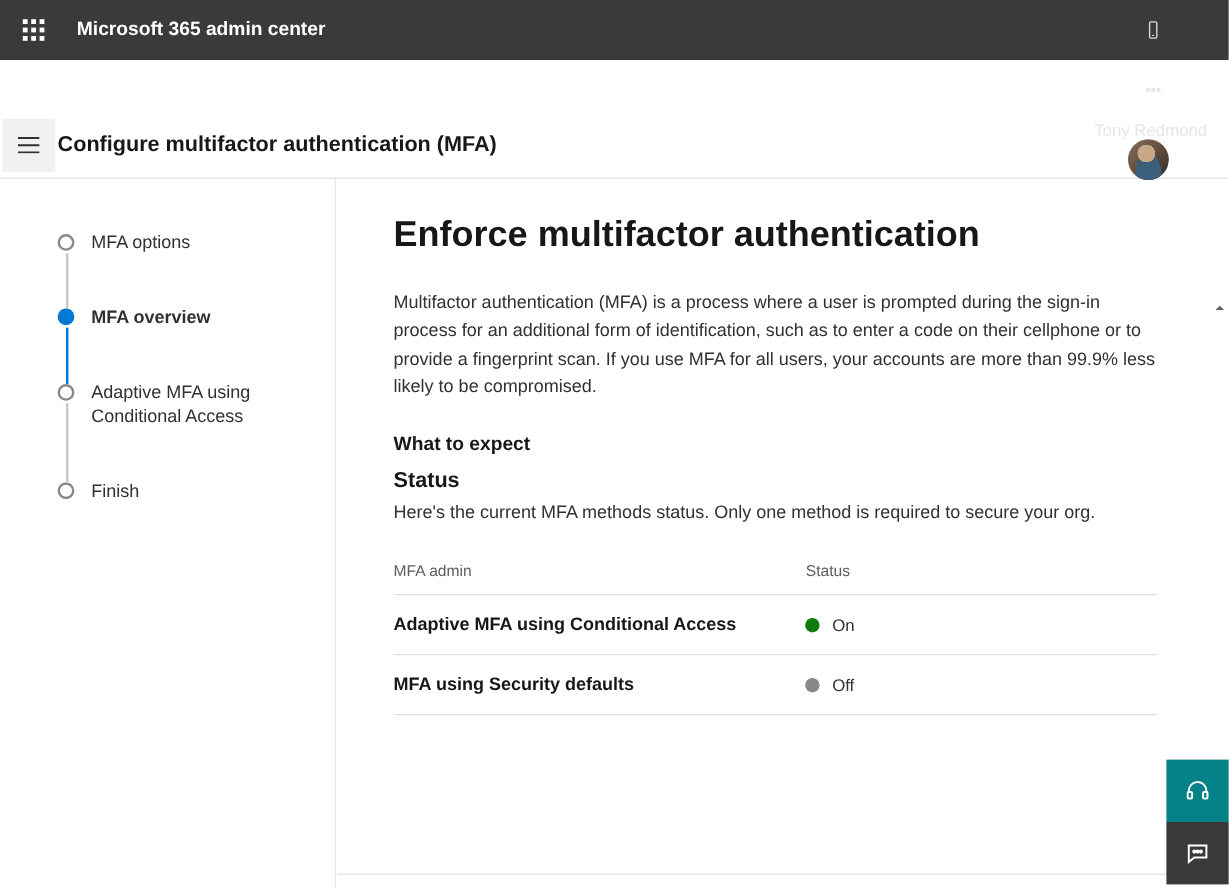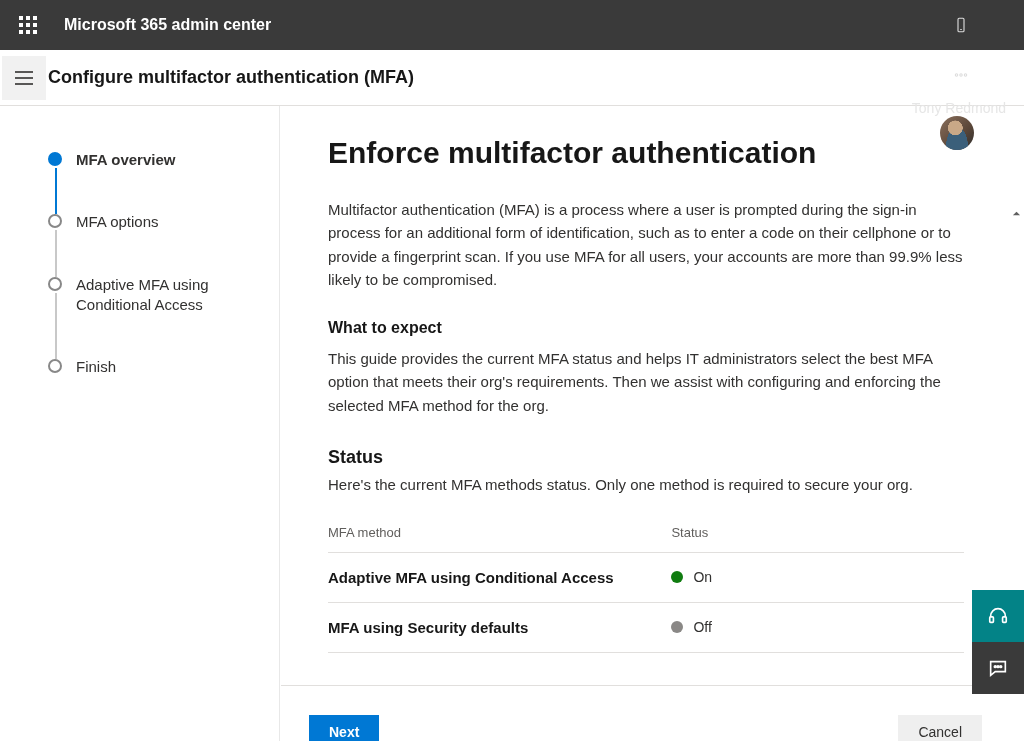--- a/index.html
+++ b/index.html
@@ -17,21 +17,21 @@
   .waffle-grid span { width:4px; height:4px; background:#fff; }
   .app-title { font-size:16px; font-weight:600; margin-left:16px; }
   .top-spacer { flex:1; }
   .top-icons { display:flex; align-items:center; gap:0;flex-direction:column; }
   .top-icon { width:46px; height:50px; display:flex; align-items:center; justify-content:center; cursor:pointer; color:#ddd; }
   .top-icon svg { width:18px; height:18px; stroke:#ddd; fill:none; stroke-width:1.5; }
   .username { font-size:14px; margin:0 10px 0 6px; color:#e6e6e6; }
   .avatar { width:34px; height:34px; border-radius:50%; background:linear-gradient(135deg,#8a6f5c 0%,#5a4638 60%,#2d2d2d 100%); margin-right:8px; position:relative; overflow:hidden; }
   .avatar::after { content:""; position:absolute; inset:0; background:radial-gradient(circle at 45% 35%, #c9a887 0 25%, transparent 26%), radial-gradient(ellipse at 50% 90%, #3b5f7a 0 45%, transparent 46%); }
 
-  .subheader { height:56px; border-bottom:1px solid #e1dfdd; display:flex; align-items:center; }
+  .subheader { height:56px; border-bottom:1px solid #e1dfdd; display:flex; align-items:center;margin-top:43px; }
   .hamburger { width:44px; height:44px; display:flex; align-items:center; justify-content:center; cursor:pointer; background:#f1f1f1; margin:0 2px; }
   .hamburger svg { width:18px; height:14px; stroke:#323130; stroke-width:1.6; }
   .page-title { font-size:18px; font-weight:700; color:#171717; }
 
   .body { display:flex; height:calc(741px - 50px - 48px); position:relative; }
   .left { width:280px; padding:44px 12px 0 48px; border-right:1px solid #e8e8e8; }
   .steps { position:relative; }
   .step { position:relative; display:flex; align-items:flex-start; gap:14px; padding-bottom:42px; cursor:pointer; }
   .step:last-child { padding-bottom:0; }
   .step-dot { width:14px; height:14px; border-radius:50%; border:2px solid #888; background:#fff; flex-shrink:0; margin-top:2px; position:relative; z-index:2; }
@@ -131,57 +131,56 @@
         <line x1="0" y1="7" x2="18" y2="7"></line>
         <line x1="0" y1="13" x2="18" y2="13"></line>
       </svg>
   </div>
   <div class="page-title">Configure multifactor authentication (MFA)</div>
 </div>
 
 <div class="body">
   <div class="left">
     <div class="steps">
+      <div class="step">
+        <div class="step-dot"></div>
+        <div class="step-line"></div>
+        <div class="step-label">MFA options</div>
+      </div>
       <div class="step active">
         <div class="step-dot"></div>
         <div class="step-line"></div>
         <div class="step-label">MFA overview</div>
-      </div>
-      <div class="step">
-        <div class="step-dot"></div>
-        <div class="step-line"></div>
-        <div class="step-label">MFA options</div>
       </div>
       <div class="step">
         <div class="step-dot"></div>
         <div class="step-line"></div>
         <div class="step-label">Adaptive MFA using Conditional Access</div>
       </div>
       <div class="step">
         <div class="step-dot"></div>
 
         <div class="step-label">Finish</div>
       </div>
     </div>
   </div>
 
   <div class="main">
     <h1>Enforce multifactor authentication</h1>
     <p class="intro">Multifactor authentication (MFA) is a process where a user is prompted during the sign-in process for an additional form of identification, such as to enter a code on their cellphone or to provide a fingerprint scan. If you use MFA for all users, your accounts are more than 99.9% less likely to be compromised.</p>
 
     <div class="h2">What to expect</div>
-    <p class="para">This guide provides the current MFA status and helps IT administrators select the best MFA option that meets their org's requirements. Then we assist with configuring and enforcing the selected MFA method for the org.</p>
 
     <div class="h-status">Status</div>
     <p class="status-sub">Here's the current MFA methods status. Only one method is required to secure your org.</p>
 
     <table class="tbl">
       <thead>
         <tr>
-          <th class="col-method">MFA method</th>
+          <th class="col-method">MFA admin</th>
           <th>Status</th>
         </tr>
       </thead>
       <tbody>
         <tr>
           <td class="method">Adaptive MFA using Conditional Access</td>
           <td>
             <div class="status-cell">
               <span class="dot-on"></span>
               <span>On</span>

